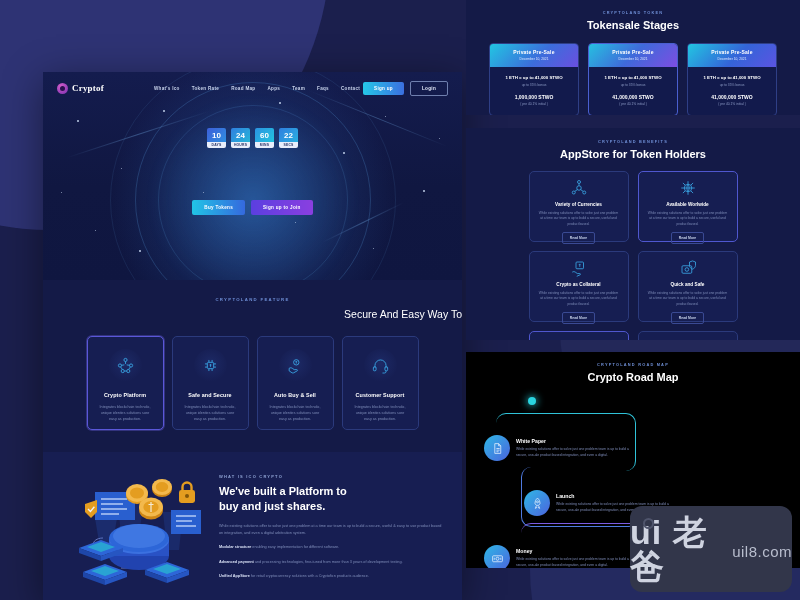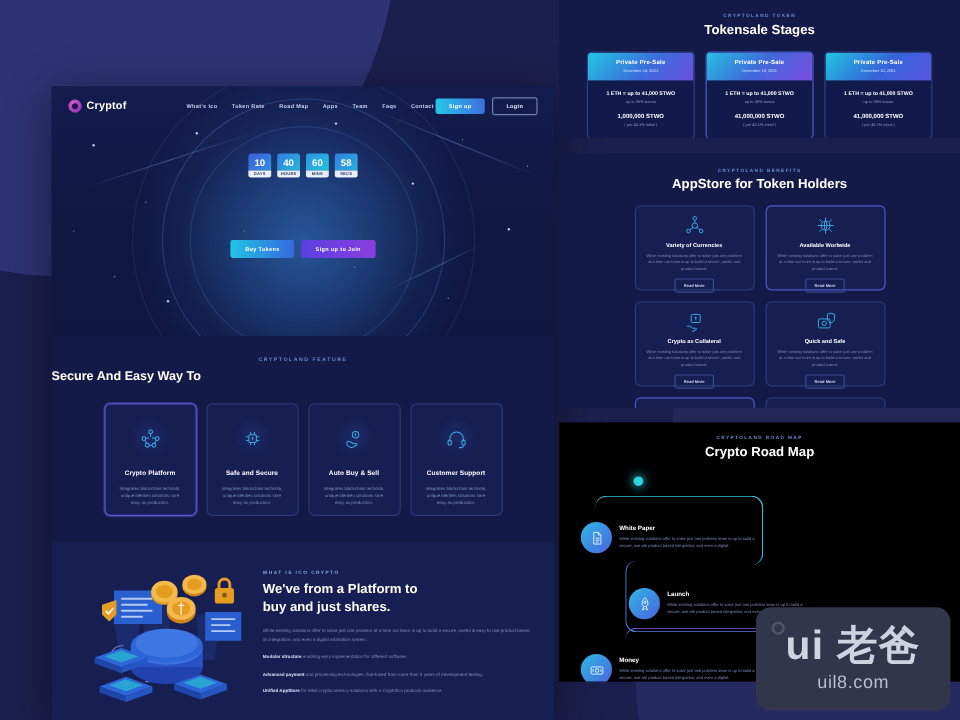--- a/index.html
+++ b/index.html
@@ -66,21 +66,21 @@
   .logo{ display:flex; align-items:center; gap:4px; }
   .logo-mark{ width:11px;height:11px; position:relative; }
   .logo-mark:before{
     content:""; position:absolute; inset:0; border-radius:50%;
     background:radial-gradient(circle at 35% 30%,#d35dc9,#7a2fb0);
   }
   .logo-mark:after{
     content:""; position:absolute; left:3px; top:3px; width:5px;height:5px;
     border-radius:50%; background:#2a1150;
   }
-  .logo-text{ color:#fff; font-size:9px; font-weight:bold; letter-spacing:.2px; }
+  .logo-text{ color:#fff; font-size:9px; font-weight:bold; letter-spacing:.2px;font-family:Liberation Serif, serif; }
   .nav{ display:flex; gap:12px; margin-left:50px; }
   .nav a{ color:#c7d2ea; font-size:4.6px; letter-spacing:.3px; text-decoration:none; font-weight:bold; white-space:nowrap;}
   .auth{ margin-left:auto; display:flex; gap:6px; align-items:center; }
   .btn-signup{
     font-size:4.6px; color:#fff; padding:4px 11px; border-radius:2px; font-weight:bold;
     background:linear-gradient(90deg,#25c7e8,#3b6fe0); letter-spacing:.3px;
   }
   .btn-login{
     font-size:4.6px; color:#e6ecfb; padding:4px 11px; border-radius:2px; font-weight:bold;
     border:1px solid #6f7fae; letter-spacing:.3px;
@@ -109,21 +109,21 @@
     text-shadow:0 2px 10px rgba(0,0,0,.5);
   }
   .hero-cta{ position:absolute; left:0; right:0; top:128px; display:flex; justify-content:center; gap:6px; z-index:4;}
   .cta1{ background:linear-gradient(90deg,#21c4e6,#3569de); }
   .cta2{ background:linear-gradient(90deg,#5b3fe0,#8a3fe0); }
   .cta{ color:#fff; font-size:4.6px; font-weight:bold; padding:5px 12px; border-radius:2px; letter-spacing:.3px;}
 
   
   .features{ background:#141a47; padding:17px 0 22px; }
   .eyebrow{ text-align:center; color:#6f8fd6; font-size:4.3px; letter-spacing:1.3px; font-weight:bold; text-transform:uppercase;}
-  .sec-title{ text-align:left; color:#fff; font-size:10.5px; font-weight:bold; line-height:1.35; margin-top:5px;}
+  .sec-title{ text-align:right; color:#fff; font-size:10.5px; font-weight:normal; line-height:1.35; margin-top:5px;}
   .feat-grid{ display:flex; gap:8px; justify-content:center; margin-top:15px; }
   .feat-card{
     width:77px; height:94px; border-radius:5px; background:#161e52;
     border:1px solid #2b3a7c; display:flex; flex-direction:column; align-items:center;
     padding-top:12px;
   }
   .feat-card.active{ border-color:#5a57d8; box-shadow:0 0 0 1px rgba(110,100,230,.35); }
   .feat-ico{
     width:33px;height:33px;border-radius:50%;
     background:radial-gradient(circle at 50% 45%, #1d2a66 0%, #161e52 72%);
@@ -212,21 +212,21 @@
   .rm-bubble svg{ width:13px;height:13px;}
   .rm-txt{ padding-top:3px; }
   .rm-name{ color:#fff; font-size:5.2px; font-weight:bold;}
   .rm-desc{ color:#7e8cb8; font-size:3.4px; line-height:1.7; margin-top:3px; width:118px;}
   .rm-path{ position:absolute; border:1px solid; border-radius:10px; }
 
   
   #watermark{
     position:absolute; right:8px; bottom:8px; width:162px; height:86px;
     background:#32364a; border-radius:12px; z-index:9;
-    display:flex; flex-direction:column; align-items:center; justify-content:center;
+    display:flex; flex-direction:row; align-items:center; justify-content:center;
   }
   .wm-dot{
     position:absolute; left:13px; top:12px; width:11px;height:11px;border-radius:50%;
     border:2px solid #50556c;
   }
   .wm-main{ color:#cfd3e0; font-size:34px; font-weight:bold; line-height:1; letter-spacing:1px;}
   .wm-sub{ color:#b9bece; font-size:15px; margin-top:5px; letter-spacing:.5px;}
 </style>
 </head>
 <body>
@@ -281,29 +281,29 @@
         <div class="btn-login">Login</div>
       </div>
     </div>
 
     <div class="countdown">
       <div class="cd-item">
         <div class="cd-num">10</div>
         <div class="cd-lab">DAYS</div>
       </div>
       <div class="cd-item">
-        <div class="cd-num">40</div>
+        <div class="cd-num">24</div>
         <div class="cd-lab">HOURS</div>
       </div>
       <div class="cd-item">
         <div class="cd-num">60</div>
         <div class="cd-lab">MINS</div>
       </div>
       <div class="cd-item">
-        <div class="cd-num">58</div>
+        <div class="cd-num">22</div>
         <div class="cd-lab">SECS</div>
       </div>
     </div>
 
     <div class="hero-title">
     </div>
 
     <div class="hero-cta">
       <div class="cta cta1">Buy Tokens</div>
       <div class="cta cta2">Sign up to Join</div>
@@ -434,21 +434,21 @@
             <path d="M130 102 L130 107 L108 115 L108 110 Z" fill="#2759c9"></path>
             <path d="M94 101 L108 96 L122 101 L108 106 Z" fill="#27e0d6" opacity=".55"></path>
           </g>
         </g>
       </svg>
     </div>
 
     <div class="plat-right">
       <div class="plat-eyebrow">What is ICO Crypto</div>
       <div class="plat-title">
-        <div>We've from a Platform to</div>
+        <div>We've built a Platform to</div>
         <div>buy and just shares.</div>
       </div>
       <div class="plat-body">While existing solutions offer to solve just one problem at a time our team is up to build a secure, useful &amp; easy to use product based on integration, and even a digital arbitration system.</div>
       <div class="plat-li">
         <b>Modular structure</b><span> enabling easy implementation for different software.</span>
       </div>
       <div class="plat-li">
         <b>Advanced payment</b><span> and processing technologies, fine-tuned from more than 3 years of development testing.</span>
       </div>
       <div class="plat-li">

